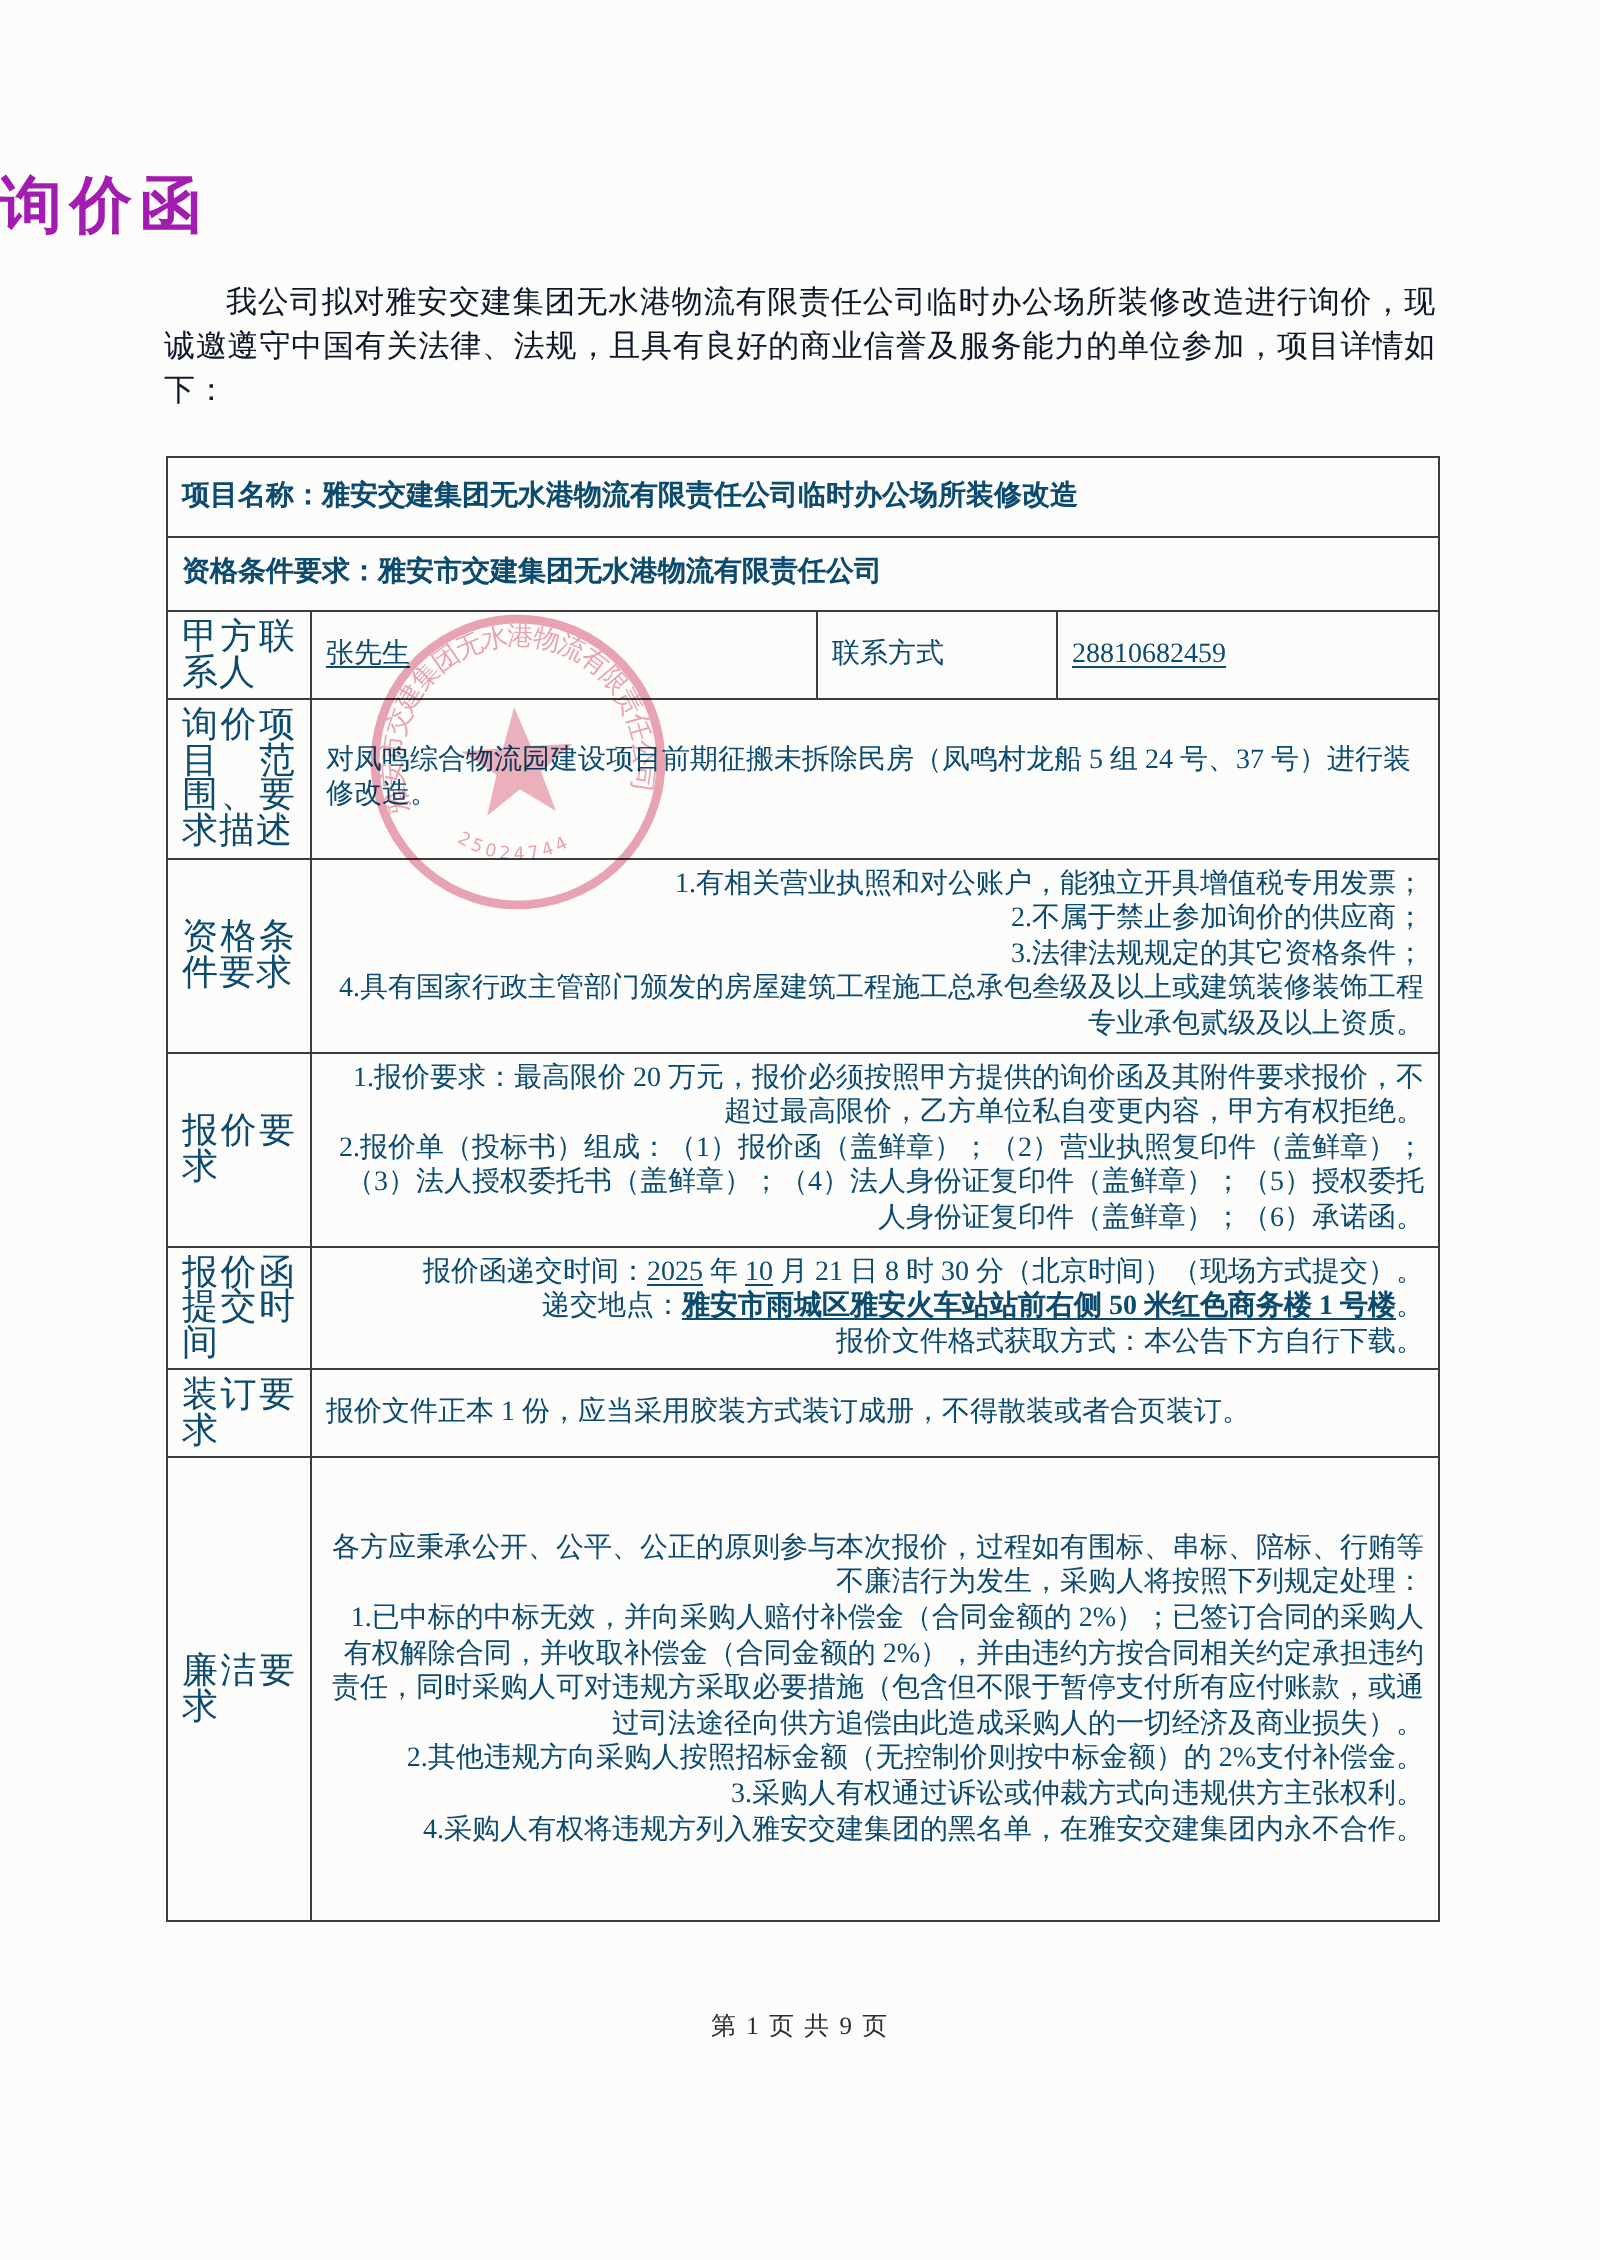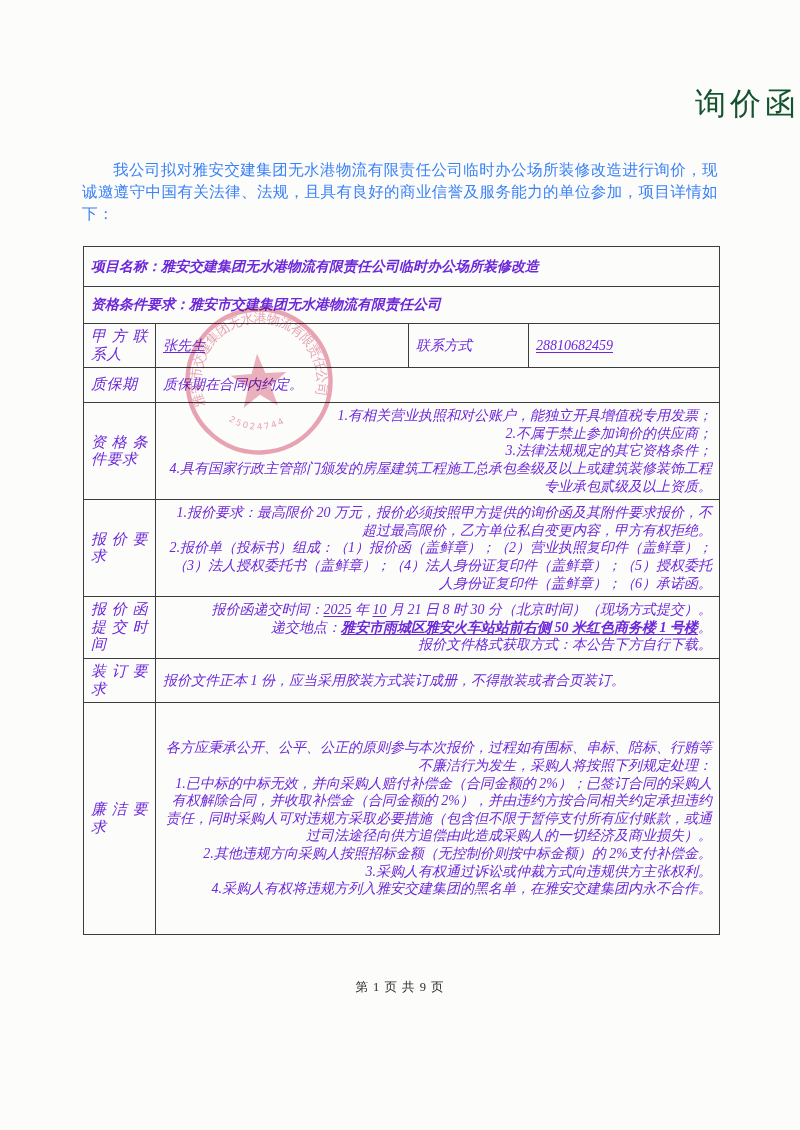--- a/index.html
+++ b/index.html
@@ -8,58 +8,57 @@
     background: #fcfcfb;
     font-family: "Liberation Serif", "DejaVu Serif", serif;
     color: #1f1f1f;
     overflow: hidden;
     position: relative;
   }
   .page { position: relative; width: 800px; height: 1130px; }
 
   .doc-title {
     margin-top: 84px;
-    text-align: right;
+    text-align: left;
     font-family: "DejaVu Sans", "Liberation Sans", sans-serif;
-    font-weight: 400;
+    font-weight: 700;
     font-size: 31px;
     line-height: 38px;
     letter-spacing: 4px;
-    color: #14532d;
+    color: #a21caf;
   }
 
   .intro {
     width: 636px;
-    margin: 37px auto 0 auto;
+    margin: 19px auto 0 auto;
     font-size: 15.5px;
     line-height: 22px;
     text-indent: 2em;
     text-align: justify;
     letter-spacing: 0.4px;
-    color: #3b82f6;
+    color: #0f172a;
   }
 
   table.main {
     width: 636px;
     margin: 21px 16px 0 83px;
     border-collapse: collapse;
     table-layout: fixed;
     font-size: 14px;
-    color: #6d28d9;
-    font-style: italic;
+    color: #0c4a6e;
   }
   table.main td {
     border: 1px solid #3c3c3c;
     vertical-align: middle;
     line-height: 17.6px;
     padding: 4px 7px;
     word-break: break-all;
   }
   td.c-label {
-    font-size: 15px;
+    font-size: 18px;
     line-height: 15.8px;
     padding: 3px 4px;
     text-align: justify;
     text-justify: inter-character;
     letter-spacing: 0.5px;
   }
   .bold-row { font-weight: 700; }
   .u { text-decoration: underline; text-underline-offset: 2px; }
   .b { font-weight: 700; }
   .cell-line { margin: 0; text-align: right; }
@@ -110,23 +109,23 @@
         <td colspan="4" class="bold-row">
           <span>资格条件要求：</span><span>雅安市交建集团无水港物流有限责任公司</span>
         </td>
       </tr>
       <tr style="height:23px">
         <td class="c-label">甲方联系人</td>
         <td><span class="u">张先生</span></td>
         <td>联系方式</td>
         <td><span class="u">28810682459</span></td>
       </tr>
-      <tr style="height:35px">
-        <td class="c-label">质保期</td>
-        <td colspan="3">质保期在合同内约定。</td>
+      <tr style="height:44px">
+        <td class="c-label">询价项目范围、要求描述</td>
+        <td colspan="3">对凤鸣综合物流园建设项目前期征搬未拆除民房（凤鸣村龙船 5 组 24 号、37 号）进行装修改造。</td>
       </tr>
       <tr style="height:96px">
         <td class="c-label">资格条件要求</td>
         <td colspan="3">
           <div class="cell-line">1.有相关营业执照和对公账户，能独立开具增值税专用发票；</div>
           <div class="cell-line">2.不属于禁止参加询价的供应商；</div>
           <div class="cell-line">3.法律法规规定的其它资格条件；</div>
           <div class="cell-line">4.具有国家行政主管部门颁发的房屋建筑工程施工总承包叁级及以上或建筑装修装饰工程专业承包贰级及以上资质。</div>
         </td>
       </tr>

